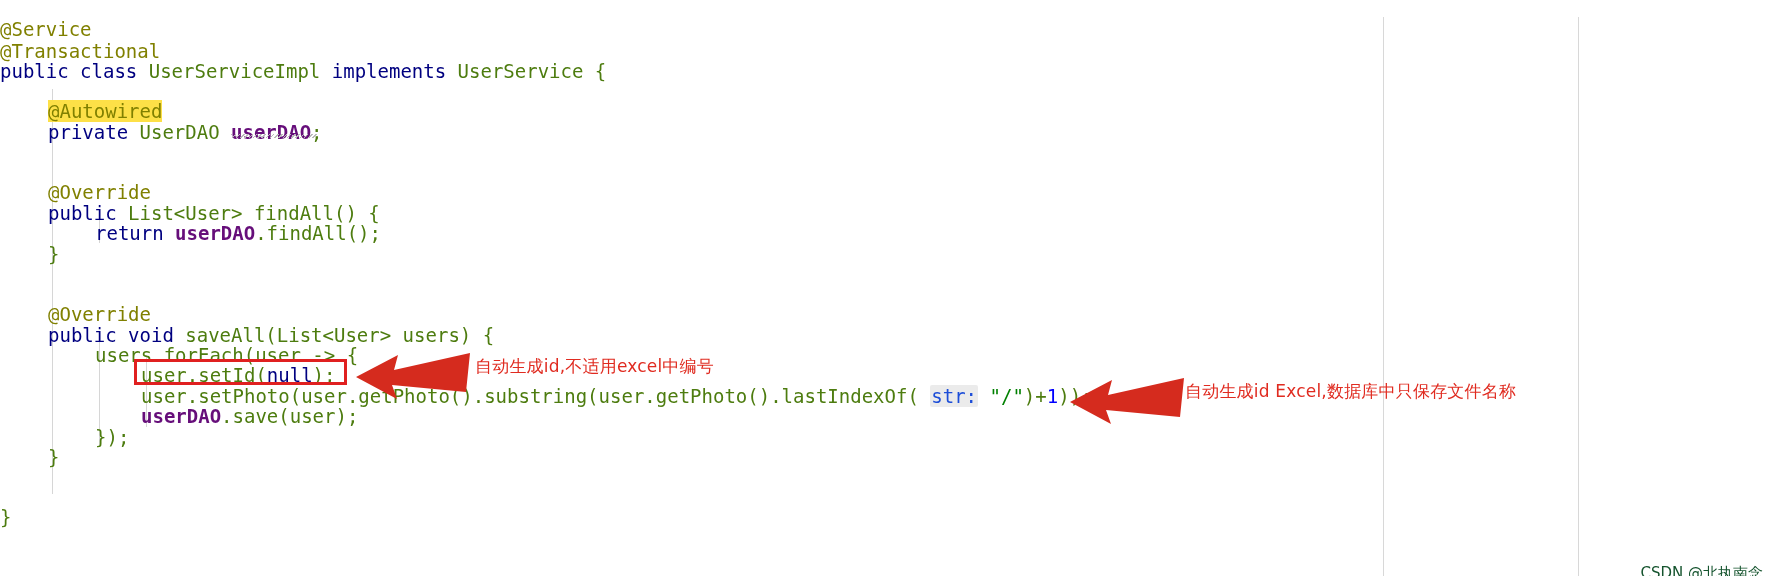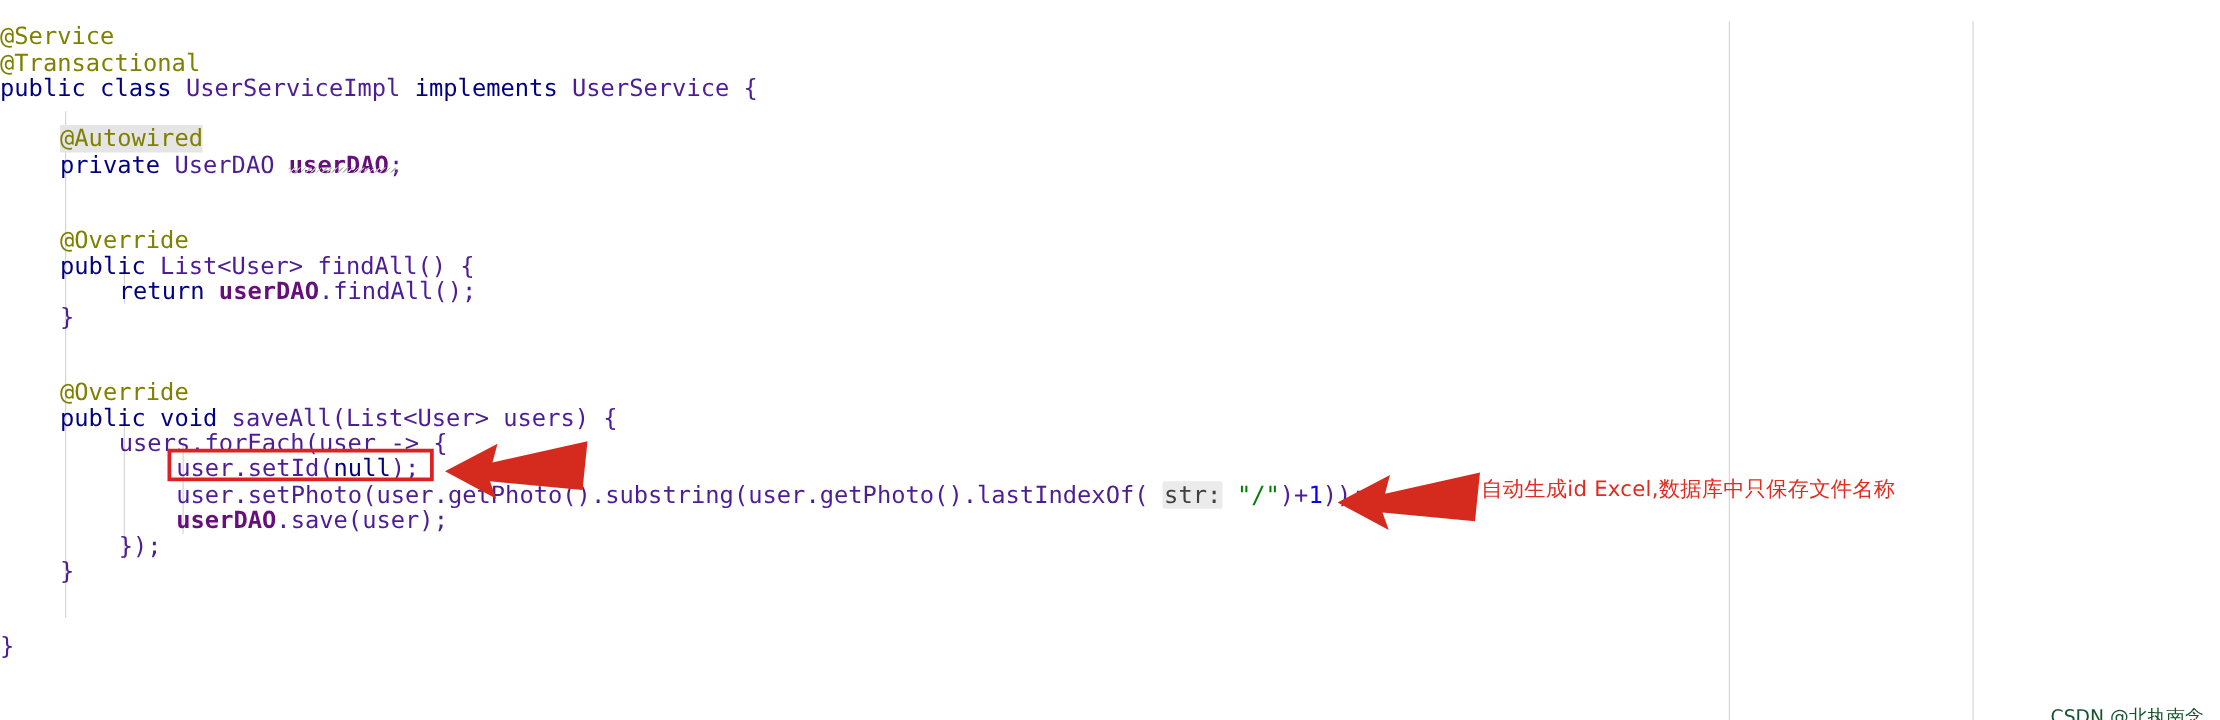--- a/index.html
+++ b/index.html
@@ -48,26 +48,26 @@
   }
   .line {
     position: absolute;
     left: 0;
     white-space: pre;
     height: 20.4px;
   }
   
   .anno     { color: #808000; }                 
   .kw       { color: #000080; font-weight: normal; }  
-  .plain    { color: #4c1d95; }
+  .plain    { color: #4d7c0f; }
   .field    { color: #660e7a; font-weight: bold; }  
   .str      { color: #008000; }                 
   .num      { color: #0000ff; }                 
-  .hintpar  { color: #404040; background: #ebebeb; border-radius: 2px; padding: 0 1px;}
-  .hl       { background: #e5e5e5; }            
+  .hintpar  { color: #1d4ed8; background: #ebebeb; border-radius: 2px; padding: 0 1px;}
+  .hl       { background: #fde047; }            
 
   
   .wavy {
     position: absolute;
     height: 4px;
     background:
       repeating-linear-gradient(135deg,
         #b9b9b9 0px, #b9b9b9 1px, transparent 1px, transparent 3px);
   }
 
@@ -129,18 +129,19 @@
   <div id="setid-box"></div>
 
   <svg class="arrow" style="left:354px; top:330px;" width="118" height="52" viewBox="0 0 118 52">
     <path d="M2 30 L44 8 L40 23 L116 6 L112 45 L38 38 L43 52 Z" fill="#d52b1e"></path>
   </svg>
 
   <svg class="arrow" style="left:1068px; top:355px;" width="118" height="52" viewBox="0 0 118 52">
     <path d="M2 30 L44 8 L40 23 L116 6 L112 45 L38 38 L43 52 Z" fill="#d52b1e"></path>
   </svg>
 
+  <div class="annot-text" id="annot-left">自动生成id,不适用excel中编号</div>
 
   <div class="annot-text" id="annot-right">自动生成id Excel,数据库中只保存文件名称</div>
 
   <div id="watermark">CSDN @北执南念</div>
 
 </div>
 
 </body></html>

